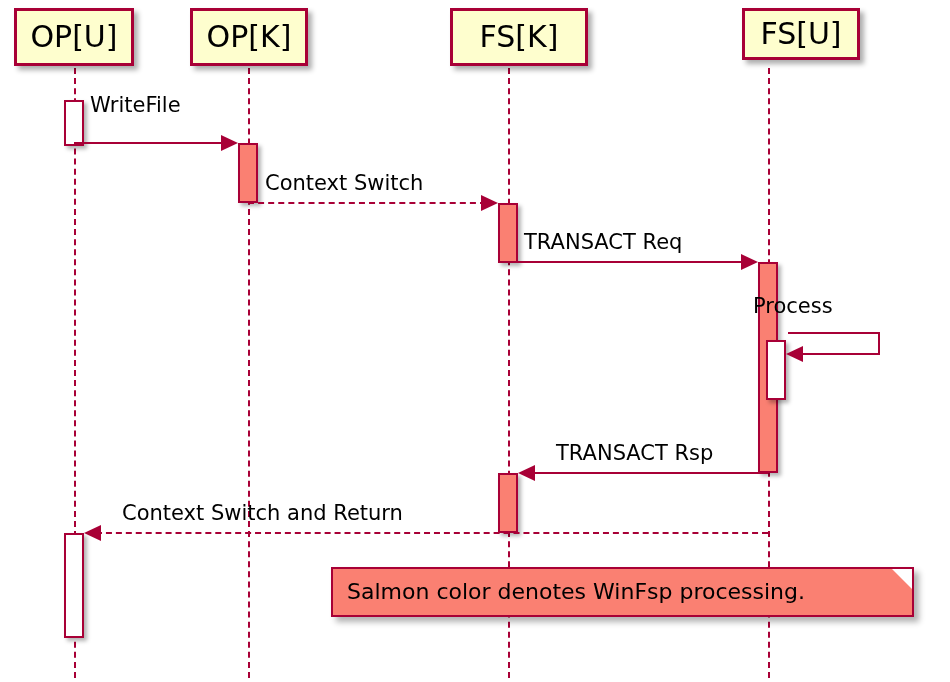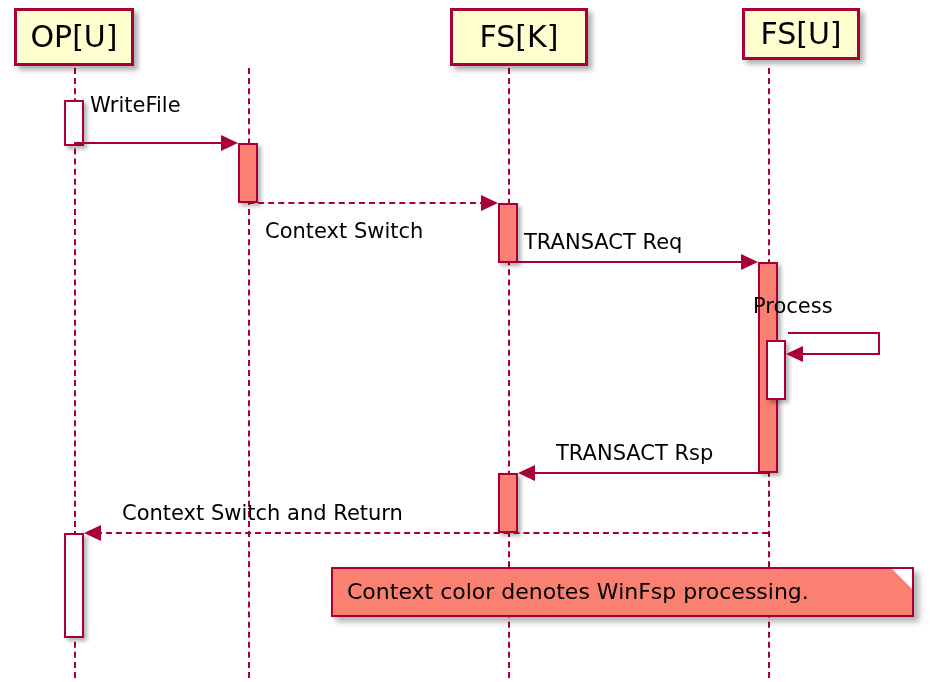--- a/index.html
+++ b/index.html
@@ -132,20 +132,23 @@
 <div id="diagram">
 
   <div class="lifeline" style="left:74px;  top:68px;  height:610px;"></div>
   <div class="lifeline" style="left:248px; top:68px;  height:610px;"></div>
   <div class="lifeline" style="left:508px; top:68px;  height:610px;"></div>
   <div class="lifeline" style="left:768px; top:68px;  height:610px;"></div>
 
   <div class="participant" style="left:14px;  top:8px;  width:120px; height:58px;">
     <span>OP[U]</span>
   </div>
+  <div class="participant" style="left:190px; top:8px;  width:118px; height:58px;">
+    <span>OP[K]</span>
+  </div>
   <div class="participant" style="left:450px; top:8px;  width:138px; height:58px;">
     <span>FS[K]</span>
   </div>
   <div class="participant" style="left:742px; top:8px;  width:118px; height:52px;">
     <span>FS[U]</span>
   </div>
 
   <div class="activation white" style="left:64px;  top:100px; width:20px; height:46px;"></div>
 
   <div class="activation salmon" style="left:238px; top:143px; width:20px; height:60px;"></div>
@@ -159,39 +162,39 @@
   <div class="activation salmon" style="left:498px; top:473px; width:20px; height:60px;"></div>
 
   <div class="activation white" style="left:64px;  top:533px; width:20px; height:105px;"></div>
 
   <div class="msg-line" style="left:74px; top:142px; width:152px;"></div>
   <div class="arrow-head right" style="left:221px; top:135px;"></div>
   <div class="msg-label" style="left:90px; top:95px;">WriteFile</div>
 
   <div class="msg-line dotted" style="left:248px; top:202px; width:238px;"></div>
   <div class="arrow-head right" style="left:481px; top:195px;"></div>
-  <div class="msg-label" style="left:265px; top:173px;margin-top:48px;">Context Switch</div>
+  <div class="msg-label" style="left:265px; top:173px;">Context Switch</div>
 
   <div class="msg-line" style="left:508px; top:261px; width:238px;"></div>
   <div class="arrow-head right" style="left:741px; top:254px;"></div>
   <div class="msg-label" style="left:524px; top:232px;">TRANSACT Req</div>
 
   <div class="self-top" style="left:788px; top:332px; width:92px;"></div>
   <div class="self-right" style="left:878px; top:332px; height:22px;"></div>
   <div class="self-bottom" style="left:800px; top:353px; width:80px;"></div>
   <div class="arrow-head left" style="left:786px; top:346px;"></div>
   <div class="msg-label" style="left:753px; top:296px;">Process</div>
 
   <div class="msg-line" style="left:530px; top:472px; width:238px;"></div>
   <div class="arrow-head left" style="left:518px; top:465px;"></div>
   <div class="msg-label" style="left:556px; top:443px;">TRANSACT Rsp</div>
 
   <div class="msg-line dotted" style="left:96px; top:532px; width:672px;"></div>
   <div class="arrow-head left" style="left:84px; top:525px;"></div>
   <div class="msg-label" style="left:122px; top:503px;">Context Switch and Return</div>
 
   <div class="note" style="left:331px; top:567px; width:583px; height:50px;">
-    <span class="note-body">Context color denotes WinFsp processing.</span>
+    <span class="note-body">Salmon color denotes WinFsp processing.</span>
     <span class="note-fold-edge" style="right:-2px; top:-2px;"></span>
     <span class="note-fold" style="right:0px; top:0px;"></span>
   </div>
 
 </div>
 
 </body></html>

